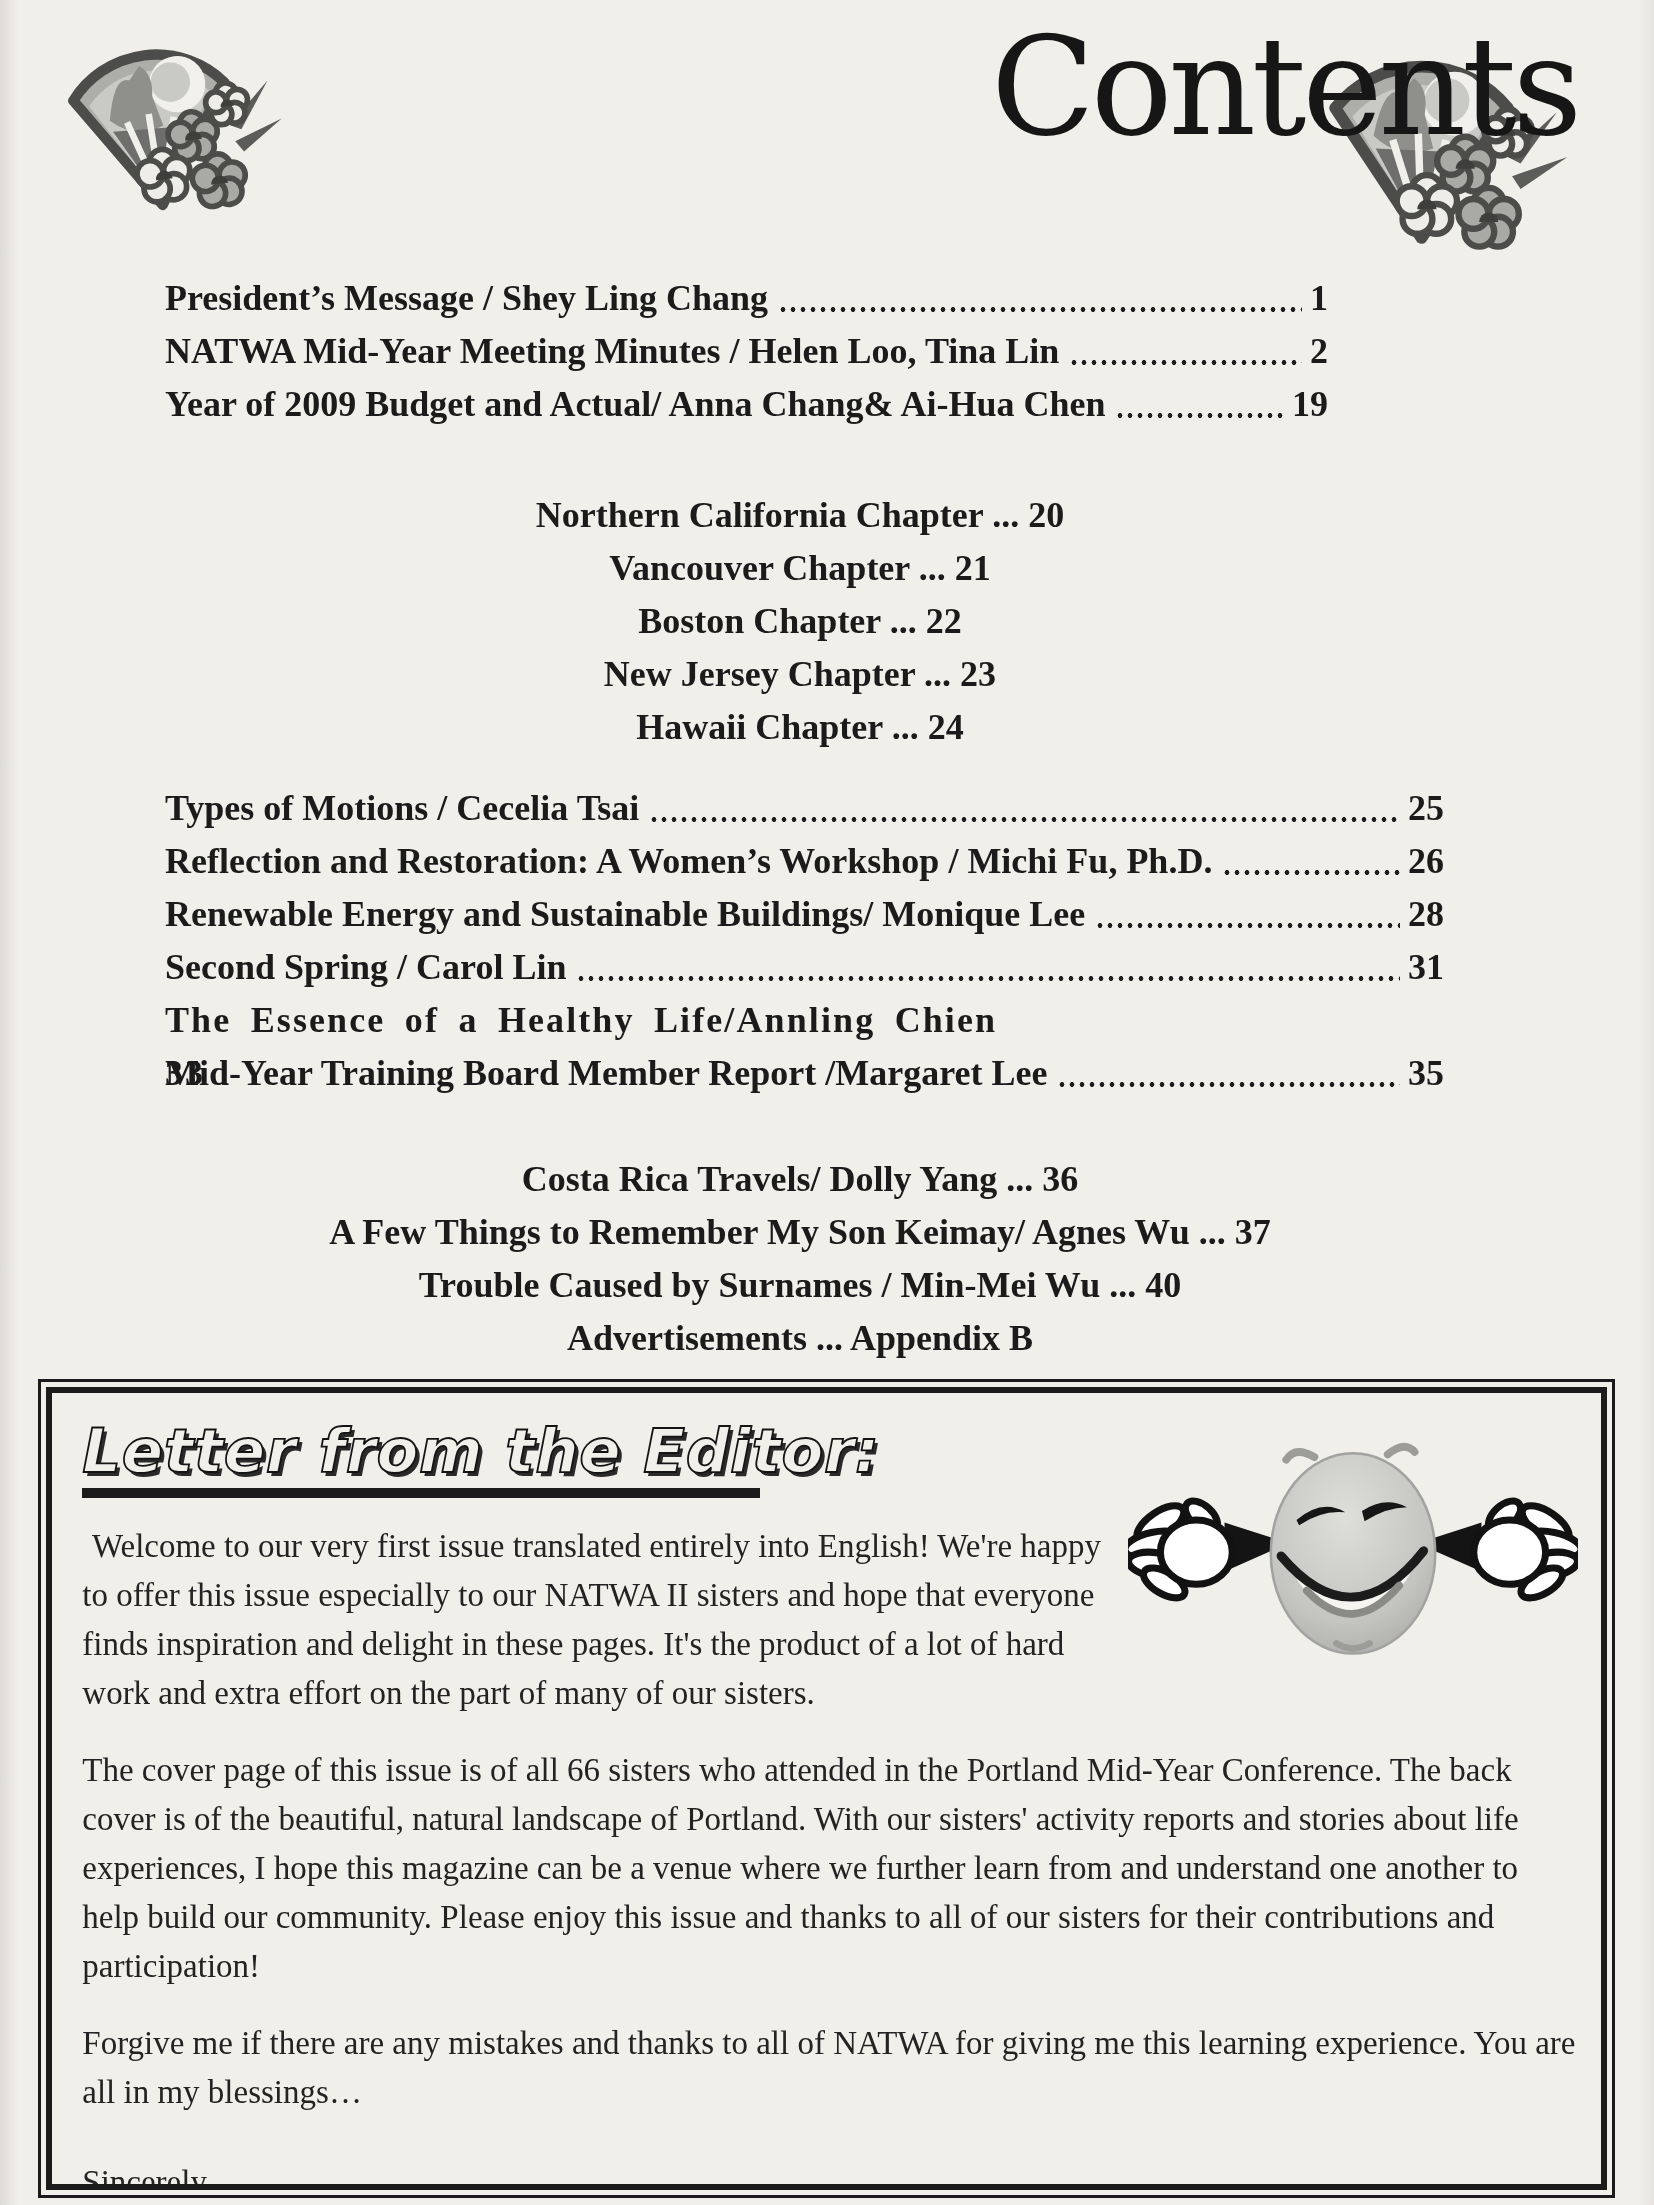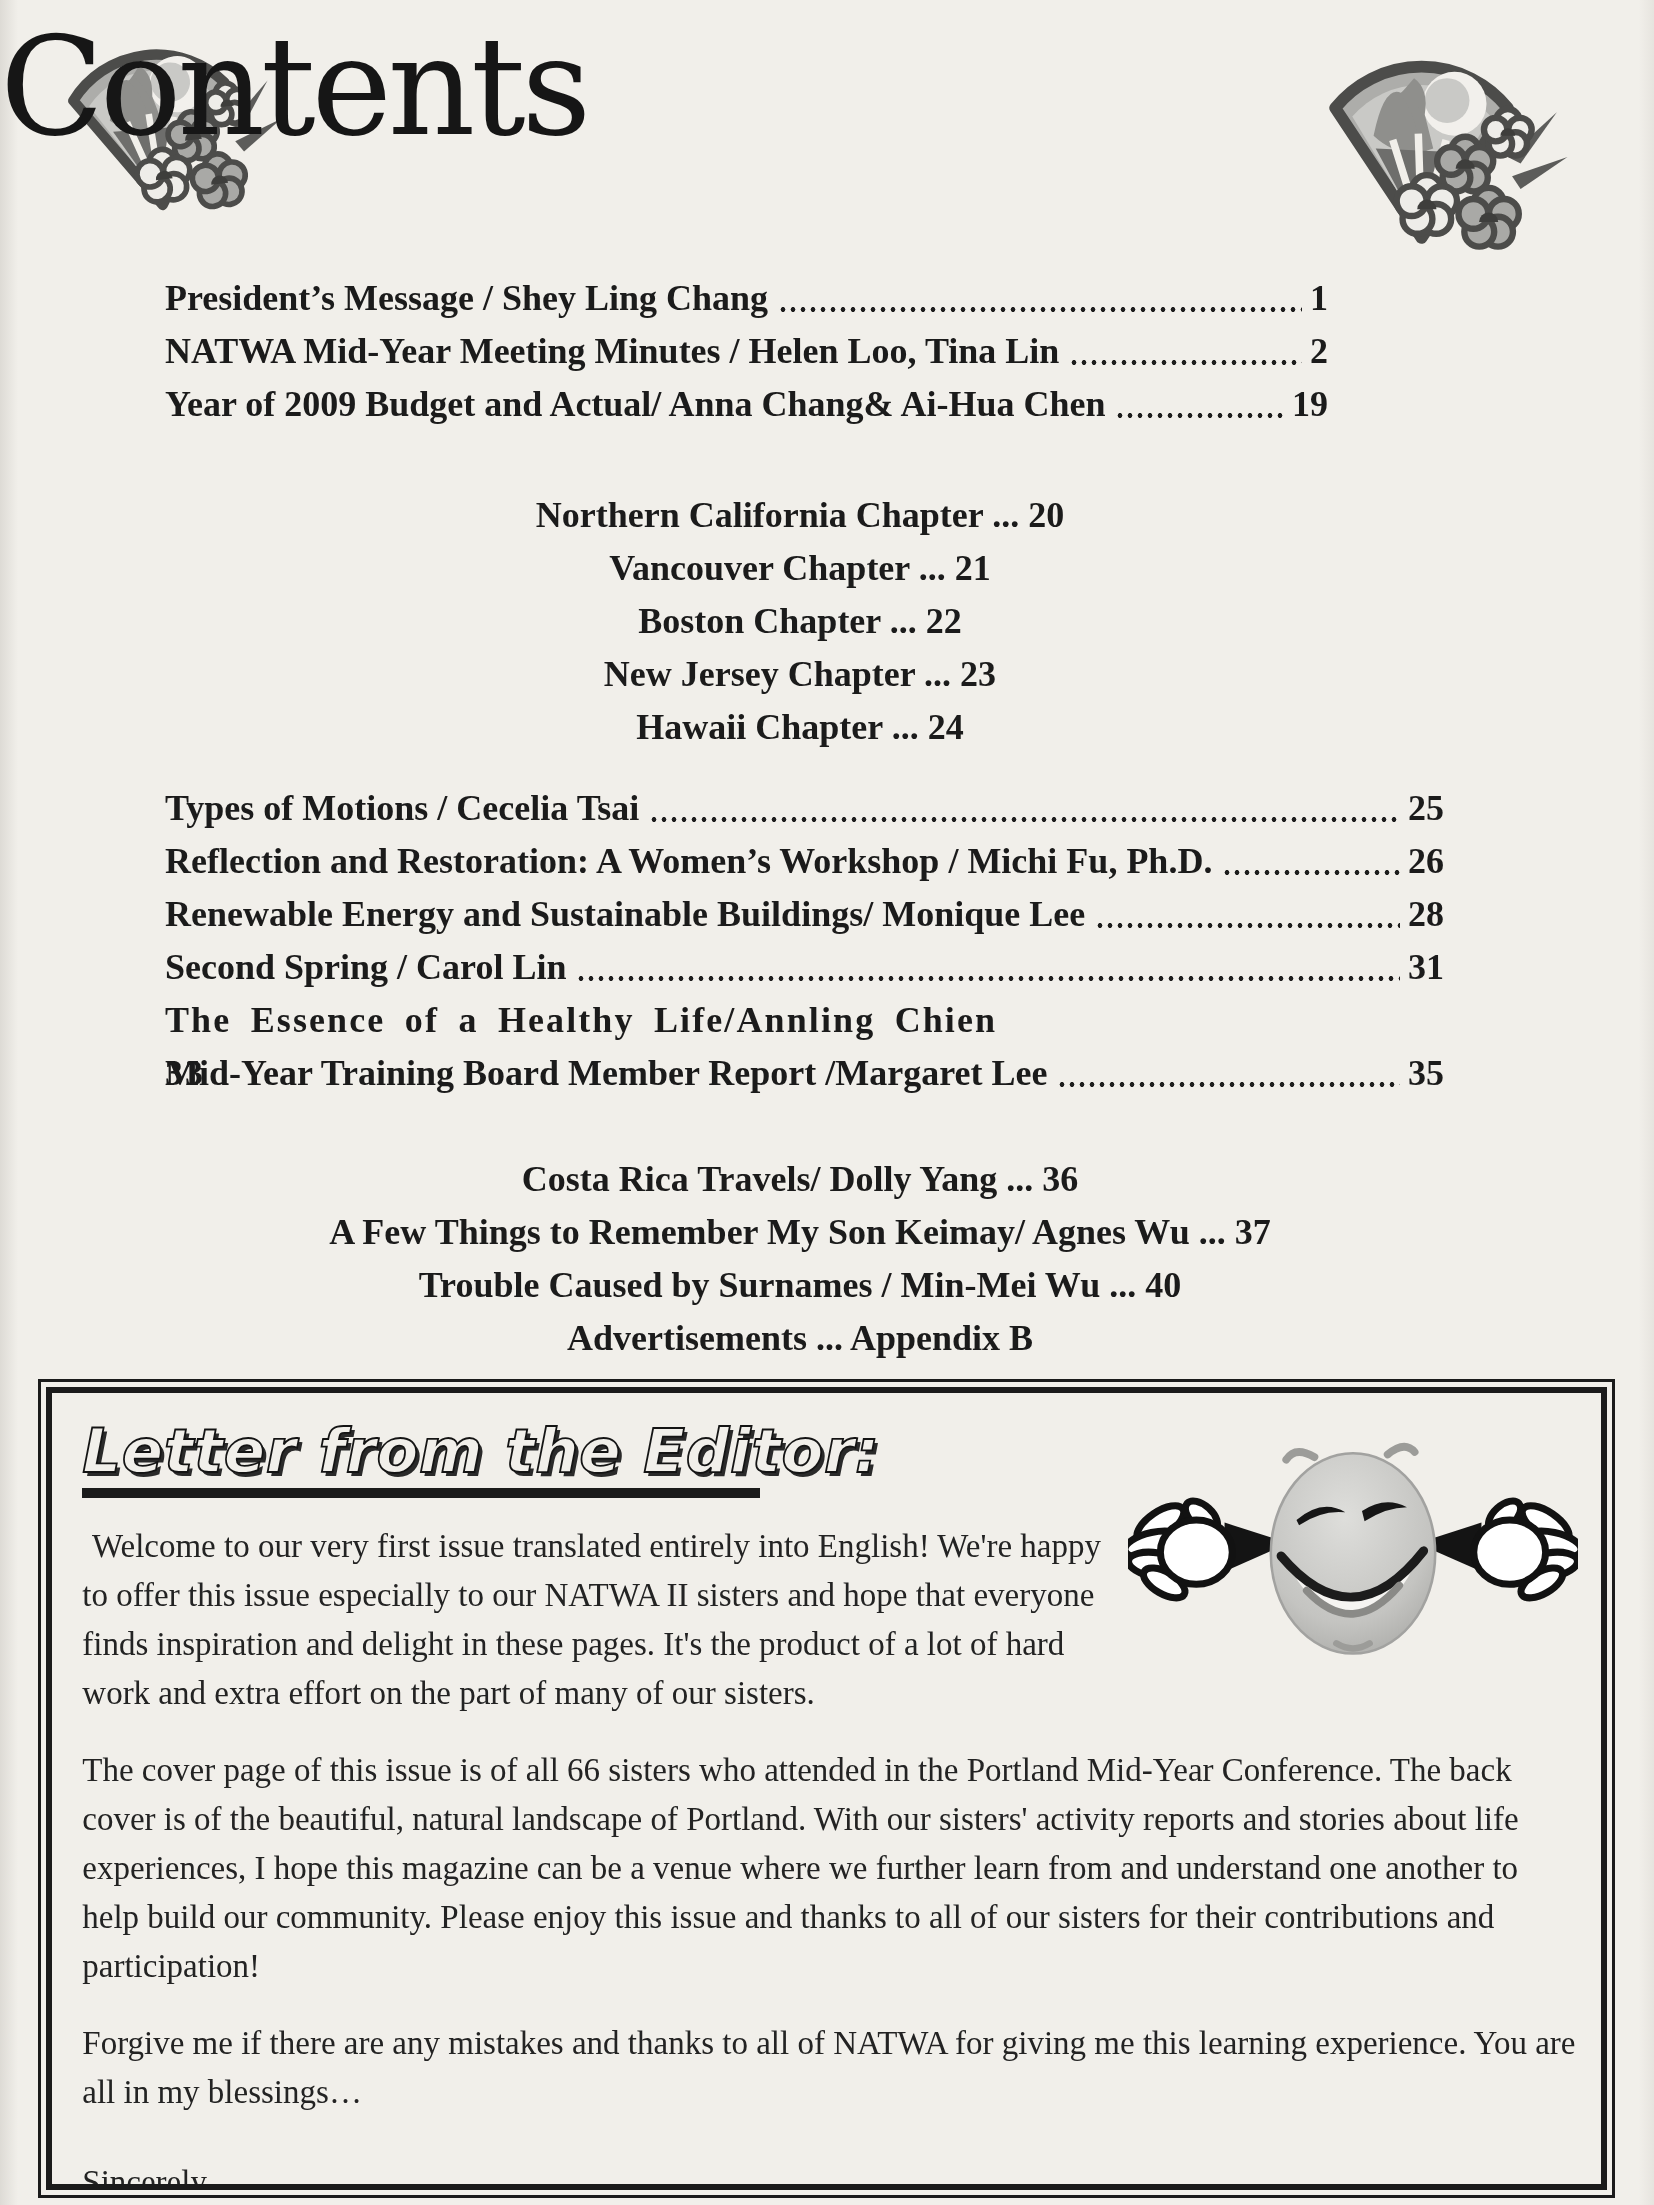--- a/index.html
+++ b/index.html
@@ -11,21 +11,21 @@
       #f1efea;
     font-family:"Liberation Serif", serif;
     color:#1b1b1b;
     overflow:hidden;
   }
   
   .fan{position:absolute;}
   .fan-left{left:46px;top:18px;width:244px;height:229px;transform:rotate(-7deg);}
   .fan-right{right:78px;top:28px;width:277px;height:258px;}
   .contents-title{
-    position:absolute;top:19.4px;left:0;right:76px;text-align:left;
+    position:absolute;top:19.4px;left:0;right:76px;text-align:right;
     font-family:"DejaVu Serif", serif;font-size:136px;font-weight:400;
     letter-spacing:-4.2px;color:#161616;line-height:1;
   }
   
   .toc-block{position:absolute;font-weight:700;font-size:36px;}
   .toc-row{display:flex;align-items:baseline;height:53px;line-height:53px;white-space:nowrap;justify-content:space-between;}
   .toc-title{flex:0 0 auto;}
   .leader{
     flex:1 1 auto;align-self:stretch;margin:0 8.3px 0 9.7px;
     background:radial-gradient(circle, #1d1d1d 2.1px, rgba(0,0,0,0) 2.7px);

